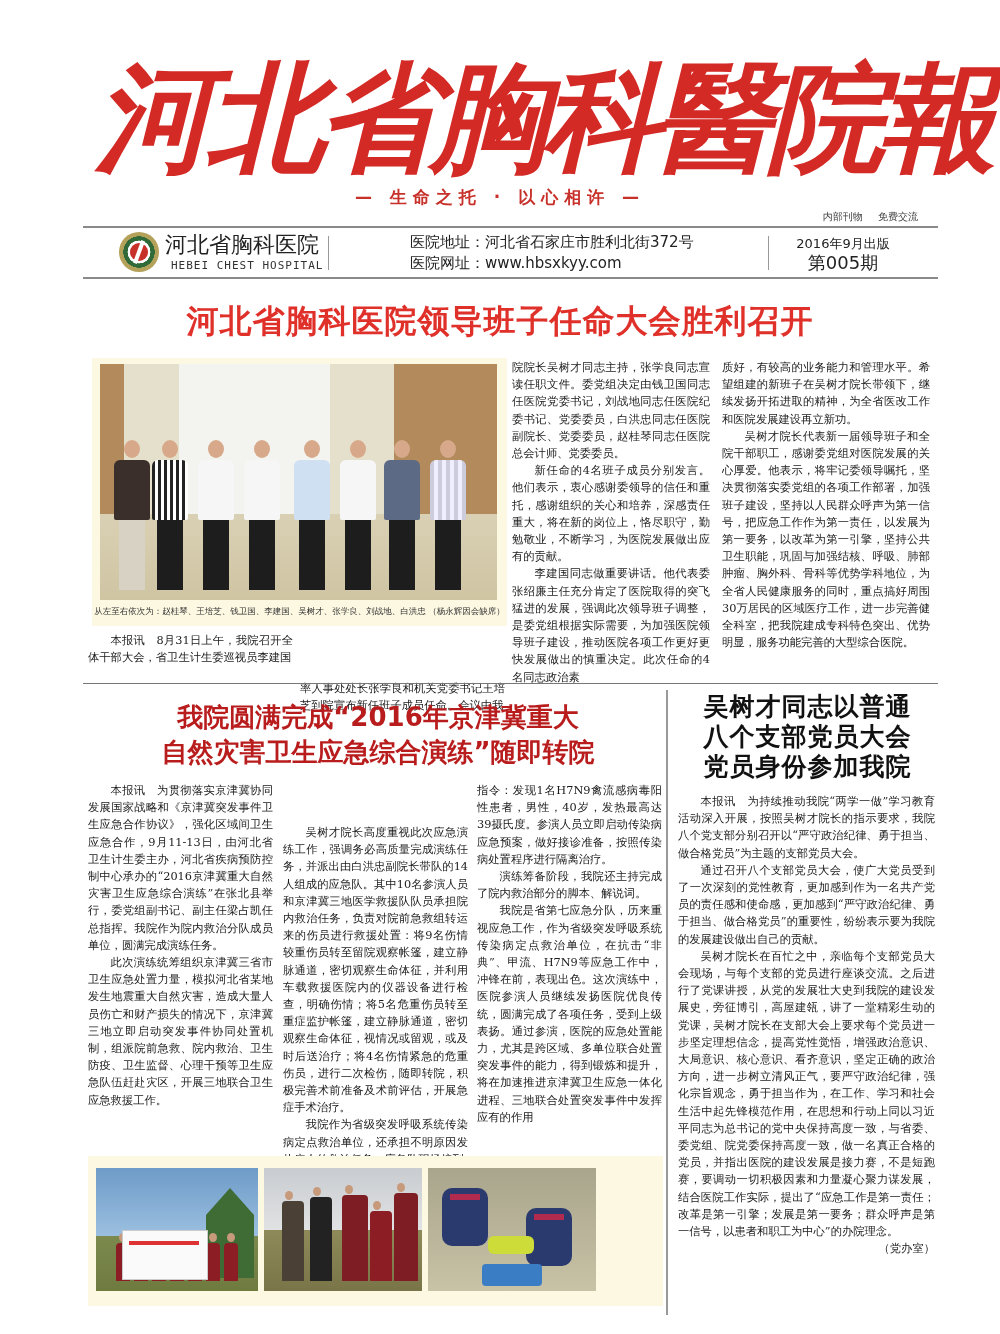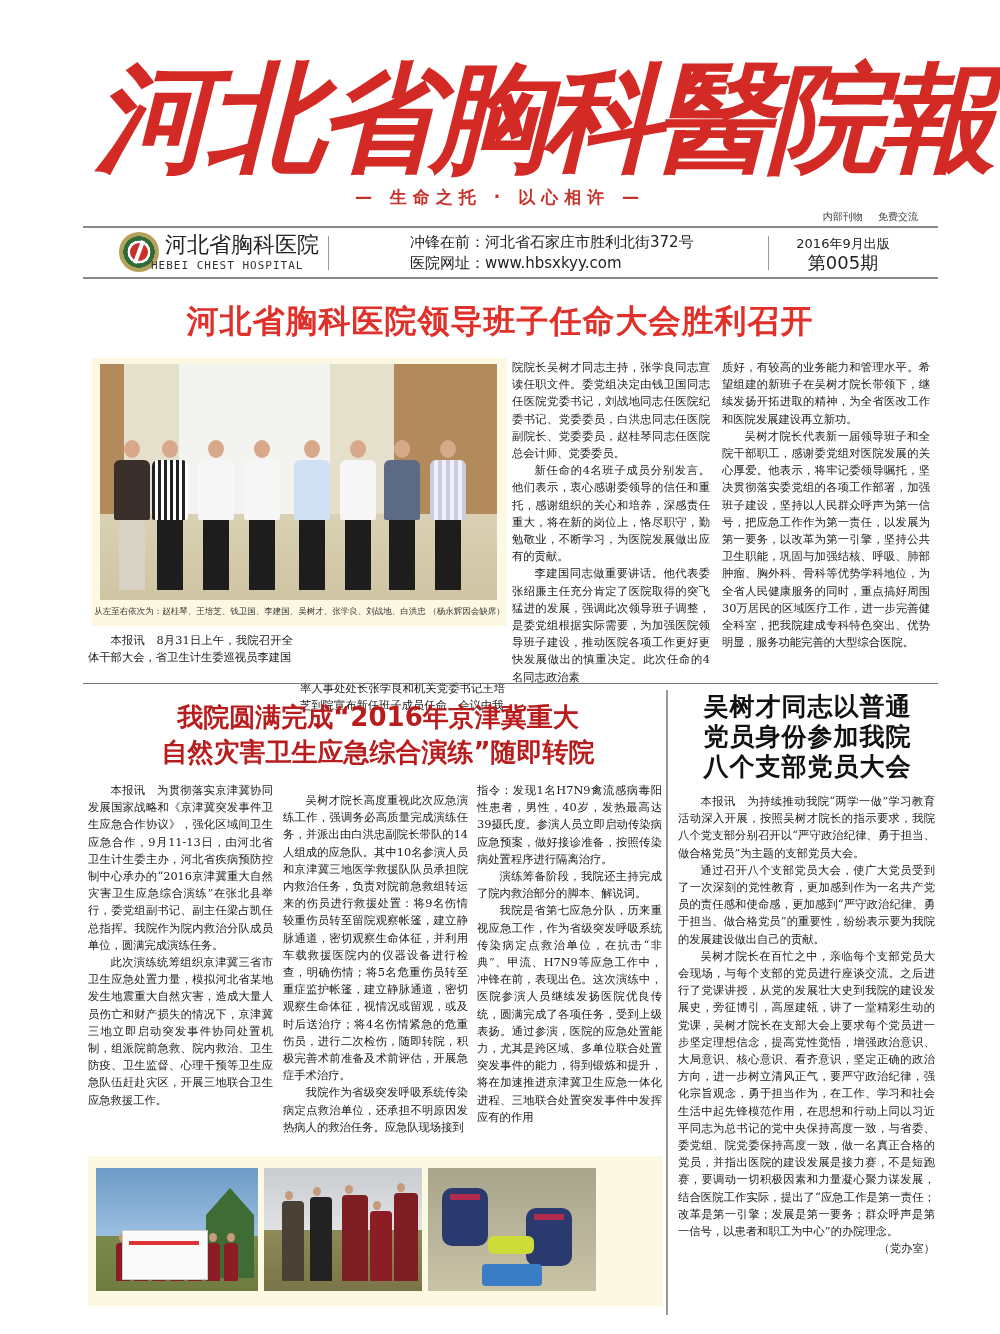--- a/index.html
+++ b/index.html
@@ -14,21 +14,21 @@
   .internal { position: absolute; right: 82px; top: 210px; font-size: 10px; color: #444; }
   .internal span { margin-left: 12px; }
 
   .rule { position: absolute; left: 83px; width: 855px; height: 2px; background: #8a8a8a; }
   .infobar { position: absolute; left: 83px; top: 228px; width: 855px; height: 48px; }
   .logo { position: absolute; left: 36px; top: 4px; width: 40px; height: 40px; border-radius: 50%;
     background: radial-gradient(circle, #fff 0 40%, #2f6a38 41% 55%, #b5a25a 56% 100%); }
   .logo::before { content:""; position:absolute; left:11px; top:11px; width:18px; height:18px; border-radius:50%; background:#c8302a; }
   .logo::after { content:""; position:absolute; left:18px; top:8px; width:4px; height:24px; background:#fff; transform: rotate(20deg); }
   .hosp-cn { position: absolute; left: 82px; top: 2px; font-family: "DejaVu Sans", sans-serif; font-size: 22px; color: #222; }
-  .hosp-en { position: absolute; left: 68px; top: 31px; font-family: "DejaVu Sans Mono", monospace; font-size: 11px; color: #333; letter-spacing: 1px; text-align: center; }
+  .hosp-en { position: absolute; left: 88px; top: 31px; font-family: "DejaVu Sans Mono", monospace; font-size: 11px; color: #333; letter-spacing: 1px; text-align: center; }
   .vsep { position: absolute; top: 8px; width: 1px; height: 34px; background: #999; }
   .addr { position: absolute; left: 327px; top: 4px; font-family: "DejaVu Sans", sans-serif; font-size: 15px; line-height: 21px; color: #222; }
   .issue { position: absolute; left: 700px; top: 6px; width: 120px; text-align: center; font-family: "DejaVu Sans", sans-serif; font-size: 13px; line-height: 19px; color: #222; }
   .issue .no { font-size: 18px; }
 
   .headline1 { position: absolute; left: 0; width: 1000px; top: 300px; text-align: center;
     font-family: "DejaVu Sans", sans-serif; font-weight: bold; font-size: 32px; color: #e0302a; letter-spacing: 1px; }
 
   .photo-box { position: absolute; left: 92px; top: 358px; width: 415px; height: 268px; background: #fdf8e2; }
   .photo1 { position: absolute; left: 8px; top: 6px; width: 397px; height: 236px;
@@ -75,21 +75,21 @@
   <span>免费交流</span>
 </div>
 
 <div class="rule" style="top:226px"></div>
 <div class="infobar">
   <div class="logo"></div>
   <div class="hosp-cn">河北省胸科医院</div>
   <div class="hosp-en">HEBEI CHEST HOSPITAL</div>
   <div class="vsep" style="left:245px"></div>
   <div class="addr">
-    <div>冲锋在前：河北省石家庄市胜利北街372号</div>
+    <div>医院地址：河北省石家庄市胜利北街372号</div>
     <div>医院网址：www.hbsxkyy.com</div>
   </div>
   <div class="vsep" style="left:685px"></div>
   <div class="issue">
     <div>2016年9月出版</div>
     <div class="no">第005期</div>
   </div>
 </div>
 <div class="rule" style="top:277px"></div>
 
@@ -164,21 +164,21 @@
 
 <div class="headline2">
   <div>我院圆满完成“2016年京津冀重大</div>
   <div>自然灾害卫生应急综合演练”随即转院</div>
 </div>
 
 <div class="col body-text" style="left:88px; top:782px; width:185px;">
   <p>本报讯　为贯彻落实京津冀协同发展国家战略和《京津冀突发事件卫生应急合作协议》，强化区域间卫生应急合作，9月11-13日，由河北省卫生计生委主办，河北省疾病预防控制中心承办的“2016京津冀重大自然灾害卫生应急综合演练”在张北县举行，委党组副书记、副主任梁占凯任总指挥。我院作为院内救治分队成员单位，圆满完成演练任务。</p>
   <p>此次演练统筹组织京津冀三省市卫生应急处置力量，模拟河北省某地发生地震重大自然灾害，造成大量人员伤亡和财产损失的情况下，京津冀三地立即启动突发事件协同处置机制，组派院前急救、院内救治、卫生防疫、卫生监督、心理干预等卫生应急队伍赶赴灾区，开展三地联合卫生应急救援工作。</p>
 </div>
-<div class="col body-text" style="left:283px; top:792px; width:185px;">
+<div class="col body-text" style="left:283px; top:824px; width:185px;">
   <p>吴树才院长高度重视此次应急演练工作，强调务必高质量完成演练任务，并派出由白洪忠副院长带队的14人组成的应急队。其中10名参演人员和京津冀三地医学救援队队员承担院内救治任务，负责对院前急救组转运来的伤员进行救援处置：将9名伤情较重伤员转至留院观察帐篷，建立静脉通道，密切观察生命体征，并利用车载救援医院内的仪器设备进行检查，明确伤情；将5名危重伤员转至重症监护帐篷，建立静脉通道，密切观察生命体征，视情况或留观，或及时后送治疗；将4名伤情紧急的危重伤员，进行二次检伤，随即转院，积极完善术前准备及术前评估，开展急症手术治疗。</p>
   <p>我院作为省级突发呼吸系统传染病定点救治单位，还承担不明原因发热病人的救治任务。应急队现场接到</p>
 </div>
 <div class="col body-text" style="left:477px; top:782px; width:185px;">
   <p style="text-indent:0">指令：发现1名H7N9禽流感病毒阳性患者，男性，40岁，发热最高达39摄氏度。参演人员立即启动传染病应急预案，做好接诊准备，按照传染病处置程序进行隔离治疗。</p>
   <p>演练筹备阶段，我院还主持完成了院内救治部分的脚本、解说词。</p>
   <p>我院是省第七应急分队，历来重视应急工作，作为省级突发呼吸系统传染病定点救治单位，在抗击“非典”、甲流、H7N9等应急工作中，冲锋在前，表现出色。这次演练中，医院参演人员继续发扬医院优良传统，圆满完成了各项任务，受到上级表扬。通过参演，医院的应急处置能力，尤其是跨区域、多单位联合处置突发事件的能力，得到锻炼和提升，将在加速推进京津冀卫生应急一体化进程、三地联合处置突发事件中发挥应有的作用</p>
 </div>
 
 <div class="photo-strip">
@@ -203,21 +203,21 @@
   <div class="ph ph3">
     <div class="medic" style="left:14px; top:20px"></div>
     <div class="medic" style="left:98px; top:40px"></div>
     <div style="position:absolute; left:60px; top:68px; width:46px; height:18px; background:#cddc39; border-radius:6px"></div>
     <div style="position:absolute; left:54px; top:96px; width:60px; height:22px; background:#3b7dc4; border-radius:4px"></div>
   </div>
 </div>
 
 <div class="headline3">
   <div>吴树才同志以普通</div>
+  <div>八个支部党员大会</div>
   <div>党员身份参加我院</div>
-  <div>八个支部党员大会</div>
 </div>
 <div class="col body-text" style="left:678px; top:793px; width:257px;">
   <p>本报讯　为持续推动我院“两学一做”学习教育活动深入开展，按照吴树才院长的指示要求，我院八个党支部分别召开以“严守政治纪律、勇于担当、做合格党员”为主题的支部党员大会。</p>
   <p>通过召开八个支部党员大会，使广大党员受到了一次深刻的党性教育，更加感到作为一名共产党员的责任感和使命感，更加感到“严守政治纪律、勇于担当、做合格党员”的重要性，纷纷表示要为我院的发展建设做出自己的贡献。</p>
   <p>吴树才院长在百忙之中，亲临每个支部党员大会现场，与每个支部的党员进行座谈交流。之后进行了党课讲授，从党的发展壮大史到我院的建设发展史，旁征博引，高屋建瓴，讲了一堂精彩生动的党课，吴树才院长在支部大会上要求每个党员进一步坚定理想信念，提高党性觉悟，增强政治意识、大局意识、核心意识、看齐意识，坚定正确的政治方向，进一步树立清风正气，要严守政治纪律，强化宗旨观念，勇于担当作为，在工作、学习和社会生活中起先锋模范作用，在思想和行动上同以习近平同志为总书记的党中央保持高度一致，与省委、委党组、院党委保持高度一致，做一名真正合格的党员，并指出医院的建设发展是接力赛，不是短跑赛，要调动一切积极因素和力量凝心聚力谋发展，结合医院工作实际，提出了“应急工作是第一责任；改革是第一引擎；发展是第一要务；群众呼声是第一信号，以患者和职工为中心”的办院理念。</p>
   <div style="text-align:right">（党办室）</div>
 </div>
 
 </body></html>

